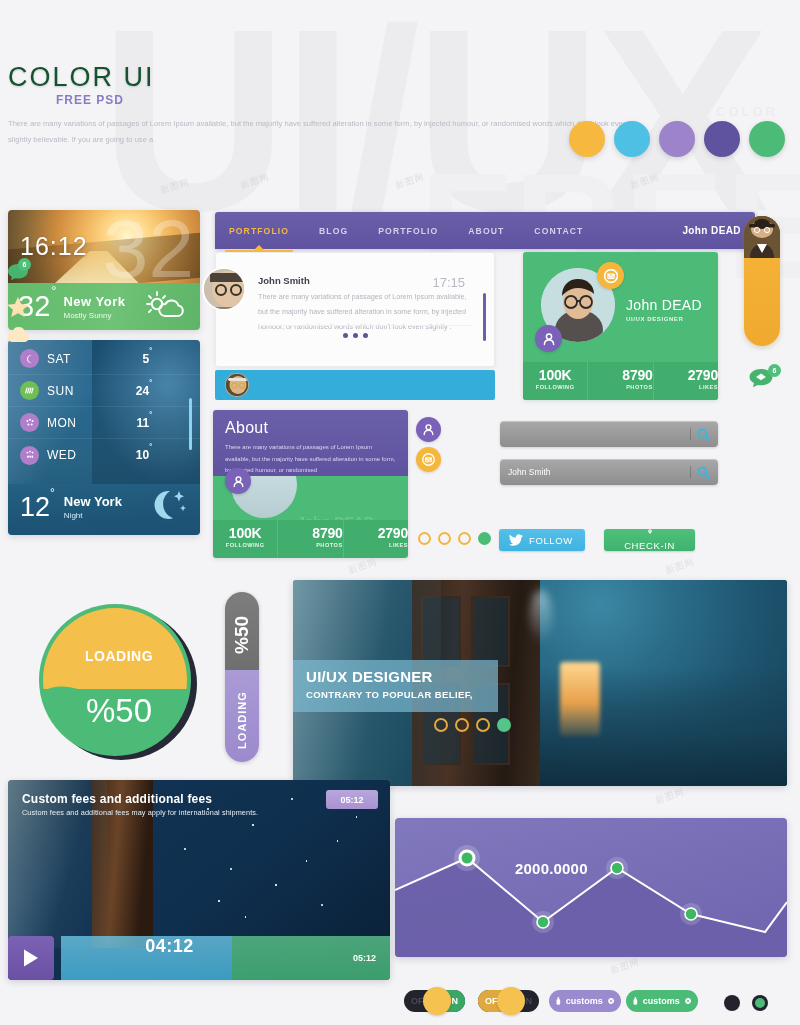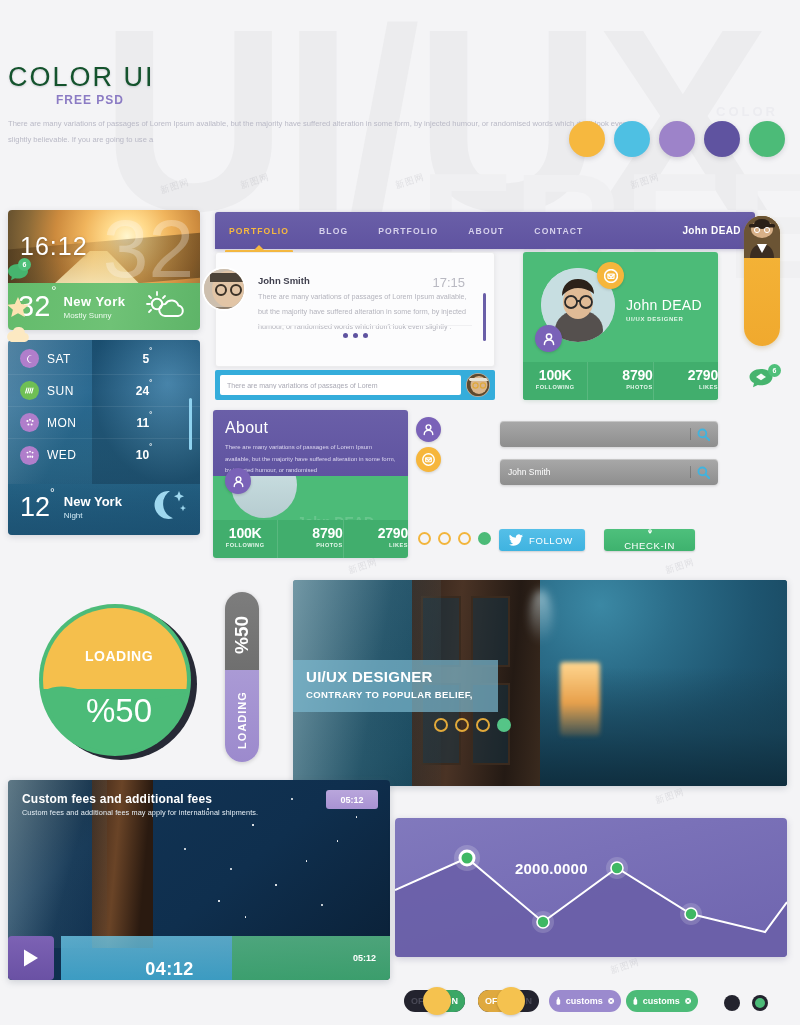--- a/index.html
+++ b/index.html
@@ -290,21 +290,21 @@
   .video .dur { position:absolute; right:12px; top:10px; width:52px; height:19px; border-radius:3px;
                 background:linear-gradient(180deg,#b9a6dc,#a892d2); display:flex; align-items:center;
                 justify-content:center; font-size:9px; font-weight:bold; color:#fff; z-index:4; }
   .video .ctrl { position:absolute; left:0; right:0; bottom:0; height:44px; display:flex; z-index:5; }
   .video .play { width:46px; height:44px; border-radius:4px;
                  background:linear-gradient(180deg,#7c62b4,#6a51a4); display:flex;
                  align-items:center; justify-content:center; flex:none; }
   .video .bar { flex:1; position:relative; margin-left:7px; }
   .video .prog { position:absolute; left:0; top:0; bottom:0; width:52%;
                  background:linear-gradient(180deg, rgba(110,200,232,.78), rgba(70,180,220,.82));
-                 display:flex; align-items:flex-end; justify-content:center;padding-left:46px; }
+                 display:flex; align-items:flex-start; justify-content:center;padding-left:46px; }
   .video .rest { position:absolute; left:52%; right:0; top:0; bottom:0;
                  background:linear-gradient(180deg, rgba(95,200,140,.78), rgba(70,185,120,.82));
                  display:flex; align-items:center; justify-content:flex-end; padding-right:14px; }
   .video .cur { font-size:18px; font-weight:bold; color:#fff; letter-spacing:.5px; }
   .video .tot { font-size:9px; font-weight:bold; color:#fff; }
 
   
   .chart { position:absolute; left:395px; top:818px; width:392px; height:139px;
            border-radius:4px; overflow:hidden;
            background:linear-gradient(165deg,#8179bd 0%,#7a71b8 35%,#6e64ae 100%);
@@ -542,21 +542,20 @@
     <div class="chat-body">There are many variations of passages of Lorem Ipsum available, but the majority have suffered alteration in some form, by injected humour, or randomised words which don't look even slightly .</div>
     <div class="chat-div"></div>
     <div class="chat-dots">
         <i></i>
         <i></i>
         <i></i>
       </div>
     <div class="chat-sb"></div>
   </div>
   <div class="chat-input-bar">
-    <input class="chat-input" type="text" value="There are many variations of passages of Lorem" style="">
     <div class="chat-input-av">
       <svg width="24" height="24" viewBox="0 0 24 24">
         <rect width="24" height="24" fill="#5e4a2e"></rect>
         <ellipse cx="12" cy="11" rx="8.5" ry="9" fill="#d9b68e"></ellipse>
         <rect x="2" y="4" width="20" height="3" rx="1.4" fill="#e8e3d6"></rect>
         <circle cx="8.5" cy="11.5" r="2.6" fill="none" stroke="#e0a93a" stroke-width="1.2"></circle>
         <circle cx="16" cy="11.5" r="2.6" fill="none" stroke="#e0a93a" stroke-width="1.2"></circle>
         <path d="M4 22h16v2H4z" fill="#2e2a22"></path>
       </svg>
     </div>

